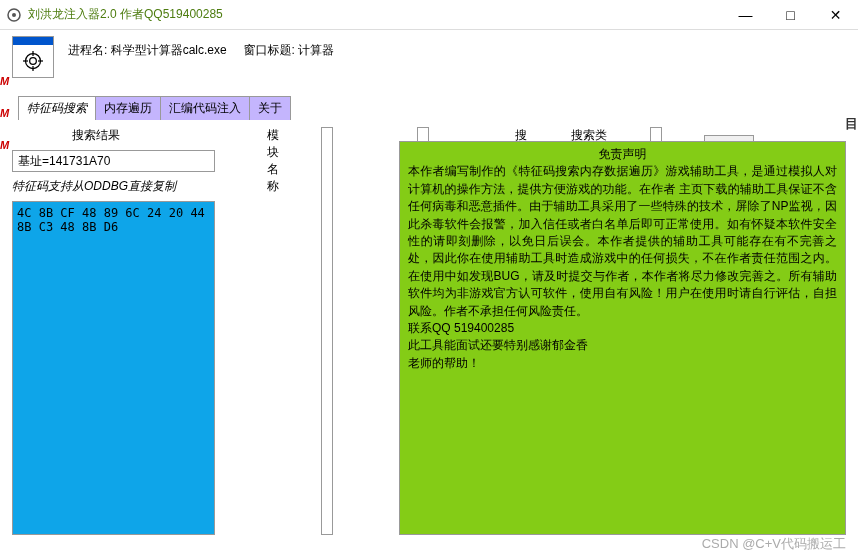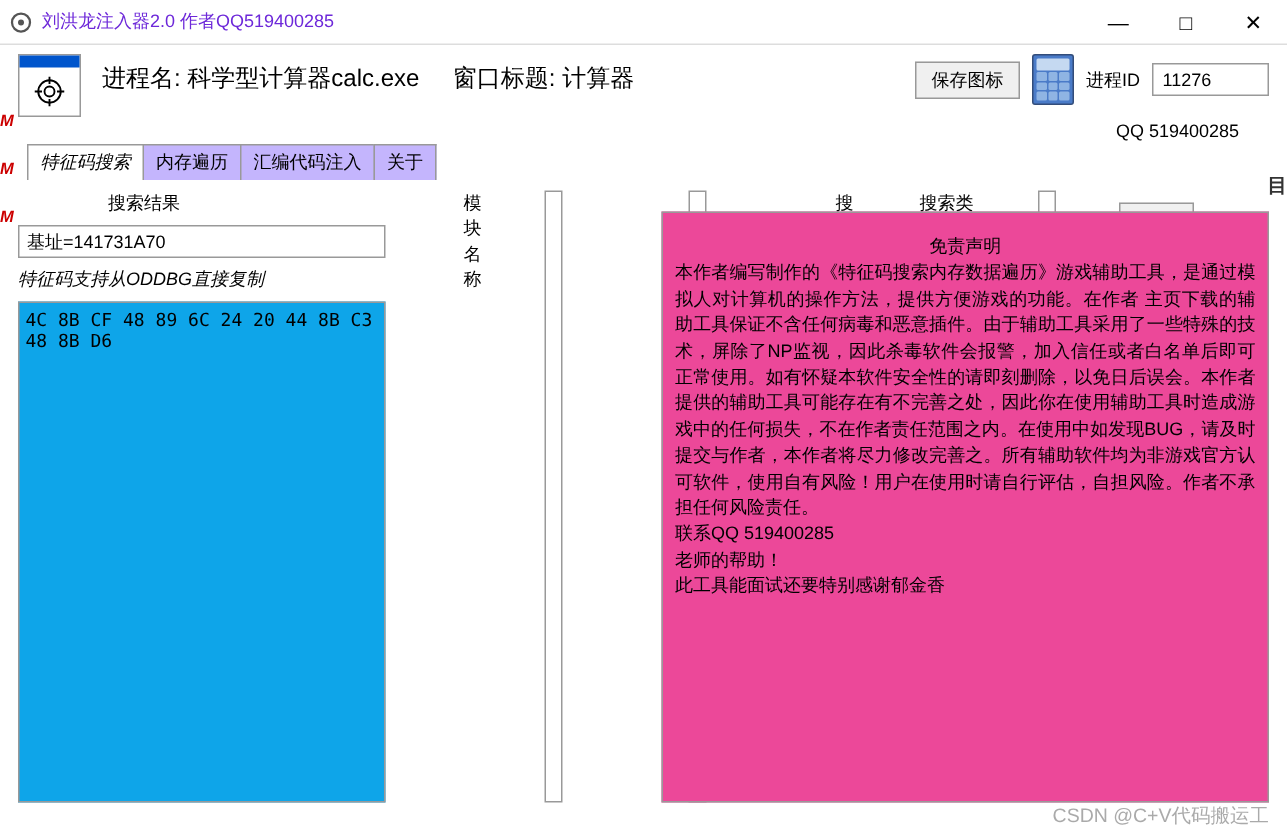--- a/index.html
+++ b/index.html
@@ -21,21 +21,21 @@
       border-bottom: 1px solid #ddd;
     }
     .titlebar-icon {
       width: 16px;
       height: 16px;
       margin-right: 6px;
       display: inline-flex;
       align-items: center;
       justify-content: center;
     }
-    .titlebar-title { flex: 1; font-size: 12px; color: #6d28d9; }
+    .titlebar-title { flex: 1; font-size: 12px; color: #4d7c0f; }
     .win-btns { display: flex; }
     .win-btn {
       width: 45px;
       height: 29px;
       display: flex;
       align-items: center;
       justify-content: center;
       font-size: 14px;
       color: #000;
       cursor: pointer;
@@ -51,21 +51,21 @@
       height: 42px;
       border: 1px solid #999;
       margin-right: 14px;
       background: #fff;
       display: flex;
       flex-direction: column;
     }
     .calc-icon-box .top-stripe { height: 8px; background: #0055cc; }
     .calc-icon-box .body { flex: 1; display: flex; align-items: center; justify-content: center; }
     .calc-icon-box svg { width: 20px; height: 20px; }
-    .header-text { padding-top: 6px; font-size: 16px; }
+    .header-text { padding-top: 6px; font-size: 12px; }
     .header-right {
       margin-left: auto;
       display: flex;
       flex-direction: column;
       align-items: flex-end;
       gap: 6px;
     }
     .header-right-top { display: flex; align-items: center; gap: 8px; }
     .btn {
       border: 1px solid #999;
@@ -115,21 +115,21 @@
       position: relative;
     }
     .tab.active { z-index: 2; font-style: italic; }
     .tab:not(.active) { background: #c4b5fd; }
     .content {
       display: flex;
       padding: 6px 12px;
       gap: 8px;
       height: 420px;
     }
-    .left-col { width: 245px; display: flex; flex-direction: column; }
+    .left-col { width: 203px; display: flex; flex-direction: column; }
     .mid-col { width: 168px; display: flex; flex-direction: row; gap: 42px; }
     .right-col { flex: 1; display: flex; flex-direction: column; }
     .field-label { font-size: 12px; margin-bottom: 2px; padding-left: 2px; }
     .text-input {
       border: 1px solid #999;
       padding: 3px 5px;
       font-size: 12px;
       width: 100%;
       font-family: inherit;
       background: #fff;
@@ -153,24 +153,24 @@
       width: 100%;
       height: 30px;
       font-size: 12px;
       font-family: inherit;
       background: #fff;
     }
     .search-btn-wrap { text-align: center; margin-top: 8px; }
     .disclaimer-box {
       border: 1px solid #999;
       flex: 1;
-      padding: 14px 8px;
+      padding: 4px 8px;
       font-size: 12px;
       line-height: 1.45;
-      background: #ec4899;
+      background: #84cc16;
       overflow: auto;
     }
     .disclaimer-title { text-align: center; font-size: 12px; }
     .disclaimer-body { text-align: justify; }
     .disclaimer-center { text-align: left; }
     .watermark {
       position: absolute;
       right: 12px;
       bottom: 4px;
       font-size: 13px;
@@ -242,42 +242,20 @@
       </svg>
     </div>
   </div>
   <div class="header-text">
     <span>进程名:</span>
     <span>科学型计算器calc.exe</span>
     &nbsp;&nbsp;&nbsp;
     <span>窗口标题:</span>
     <span>计算器</span>
   </div>
-  <div class="header-right">
-    <div class="header-right-top">
-      <button class="btn">保存图标</button>
-      <div class="big-calc-icon">
-        <div class="screen"></div>
-        <div class="keys">
-            <div></div>
-            <div></div>
-            <div></div>
-            <div></div>
-            <div></div>
-            <div></div>
-            <div></div>
-            <div></div>
-            <div></div>
-          </div>
-      </div>
-      <span class="pid-label">进程ID</span>
-      <input class="pid-input" value="11276" style="">
-    </div>
-    <div class="qq-line">QQ 519400285</div>
-  </div>
 </div>
 
 <div class="tabs">
   <div class="tab active">特征码搜索</div>
   <div class="tab">内存遍历</div>
   <div class="tab">汇编代码注入</div>
   <div class="tab">关于</div>
 </div>
 
 <div class="content">
@@ -304,19 +282,19 @@
       <button class="btn" style="padding:4px 18px">搜索</button>
     </div>
   </div>
 
   <div class="right-col">
     <div style="height:14px"></div>
     <div class="disclaimer-box">
       <div class="disclaimer-title">免责声明</div>
       <div class="disclaimer-body">本作者编写制作的《特征码搜索内存数据遍历》游戏辅助工具，是通过模拟人对计算机的操作方法，提供方便游戏的功能。在作者 主页下载的辅助工具保证不含任何病毒和恶意插件。由于辅助工具采用了一些特殊的技术，屏除了NP监视，因此杀毒软件会报警，加入信任或者白名单后即可正常使用。如有怀疑本软件安全性的请即刻删除，以免日后误会。本作者提供的辅助工具可能存在有不完善之处，因此你在使用辅助工具时造成游戏中的任何损失，不在作者责任范围之内。在使用中如发现BUG，请及时提交与作者，本作者将尽力修改完善之。所有辅助软件均为非游戏官方认可软件，使用自有风险！用户在使用时请自行评估，自担风险。作者不承担任何风险责任。</div>
       <div class="disclaimer-center">联系QQ 519400285</div>
+      <div class="disclaimer-center">此工具能面试还要特别感谢郁金香</div>
       <div class="disclaimer-center">老师的帮助！</div>
-      <div class="disclaimer-center">此工具能面试还要特别感谢郁金香</div>
     </div>
   </div>
 </div>
 
 <div class="watermark">CSDN @C+V代码搬运工</div>
 
 </body></html>

